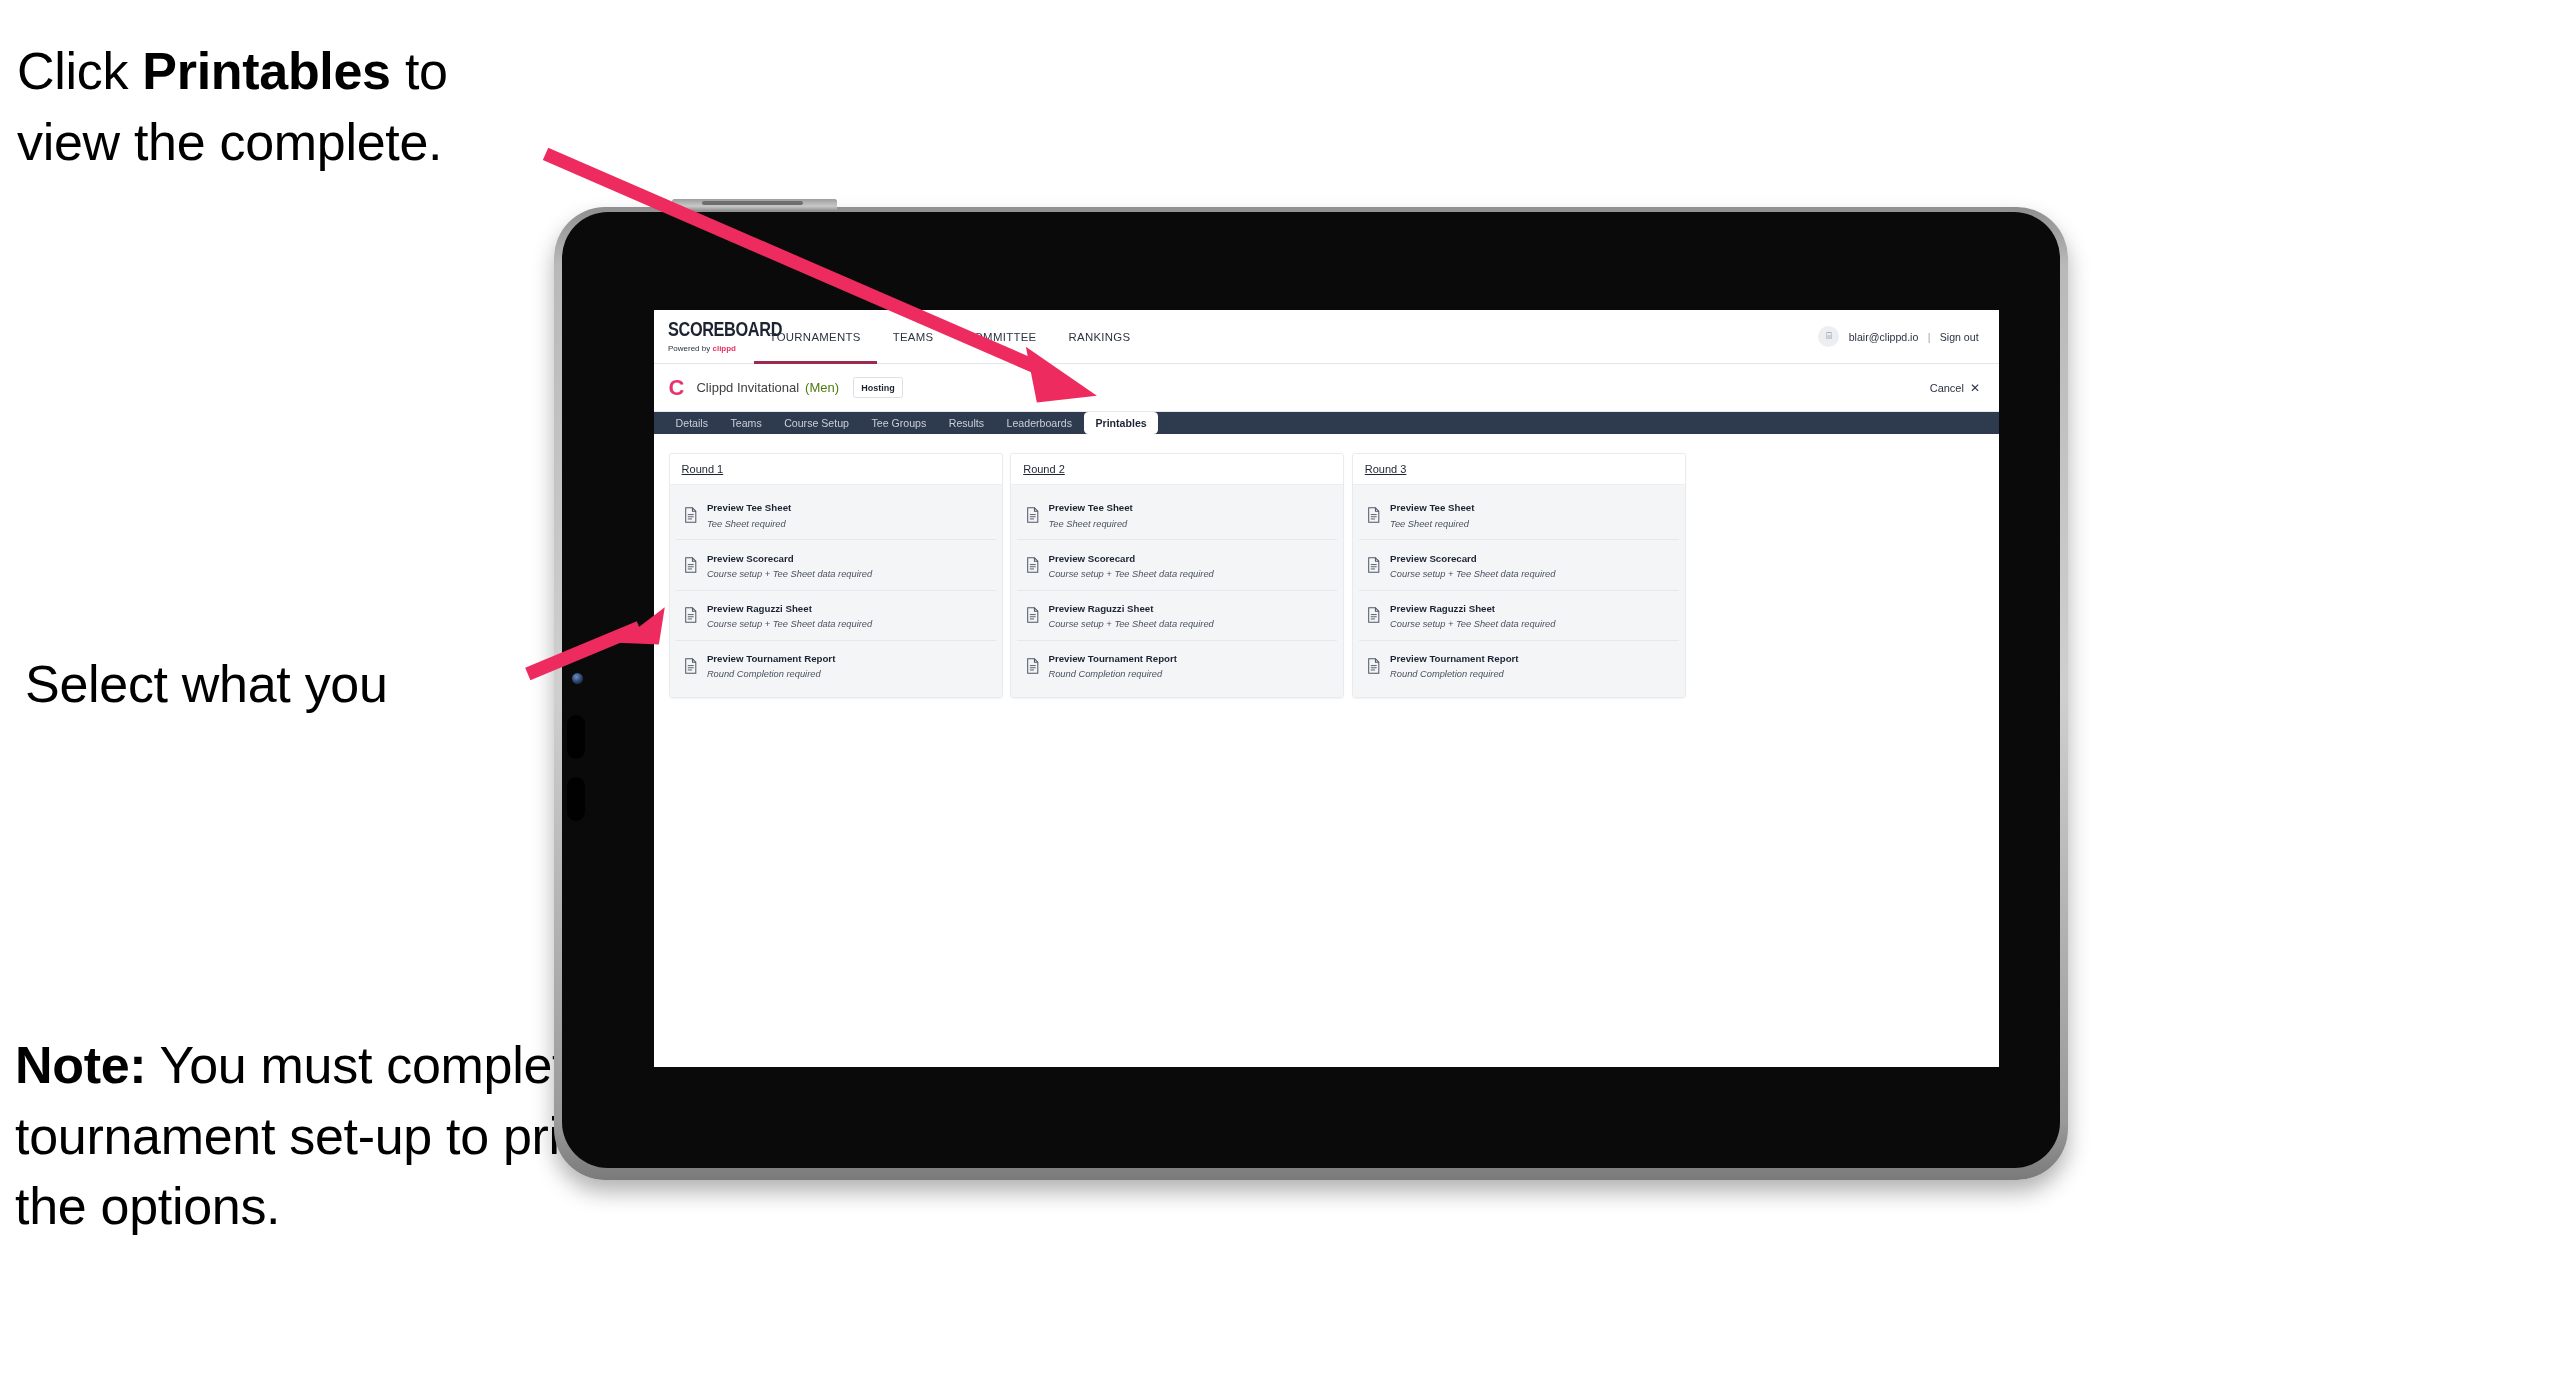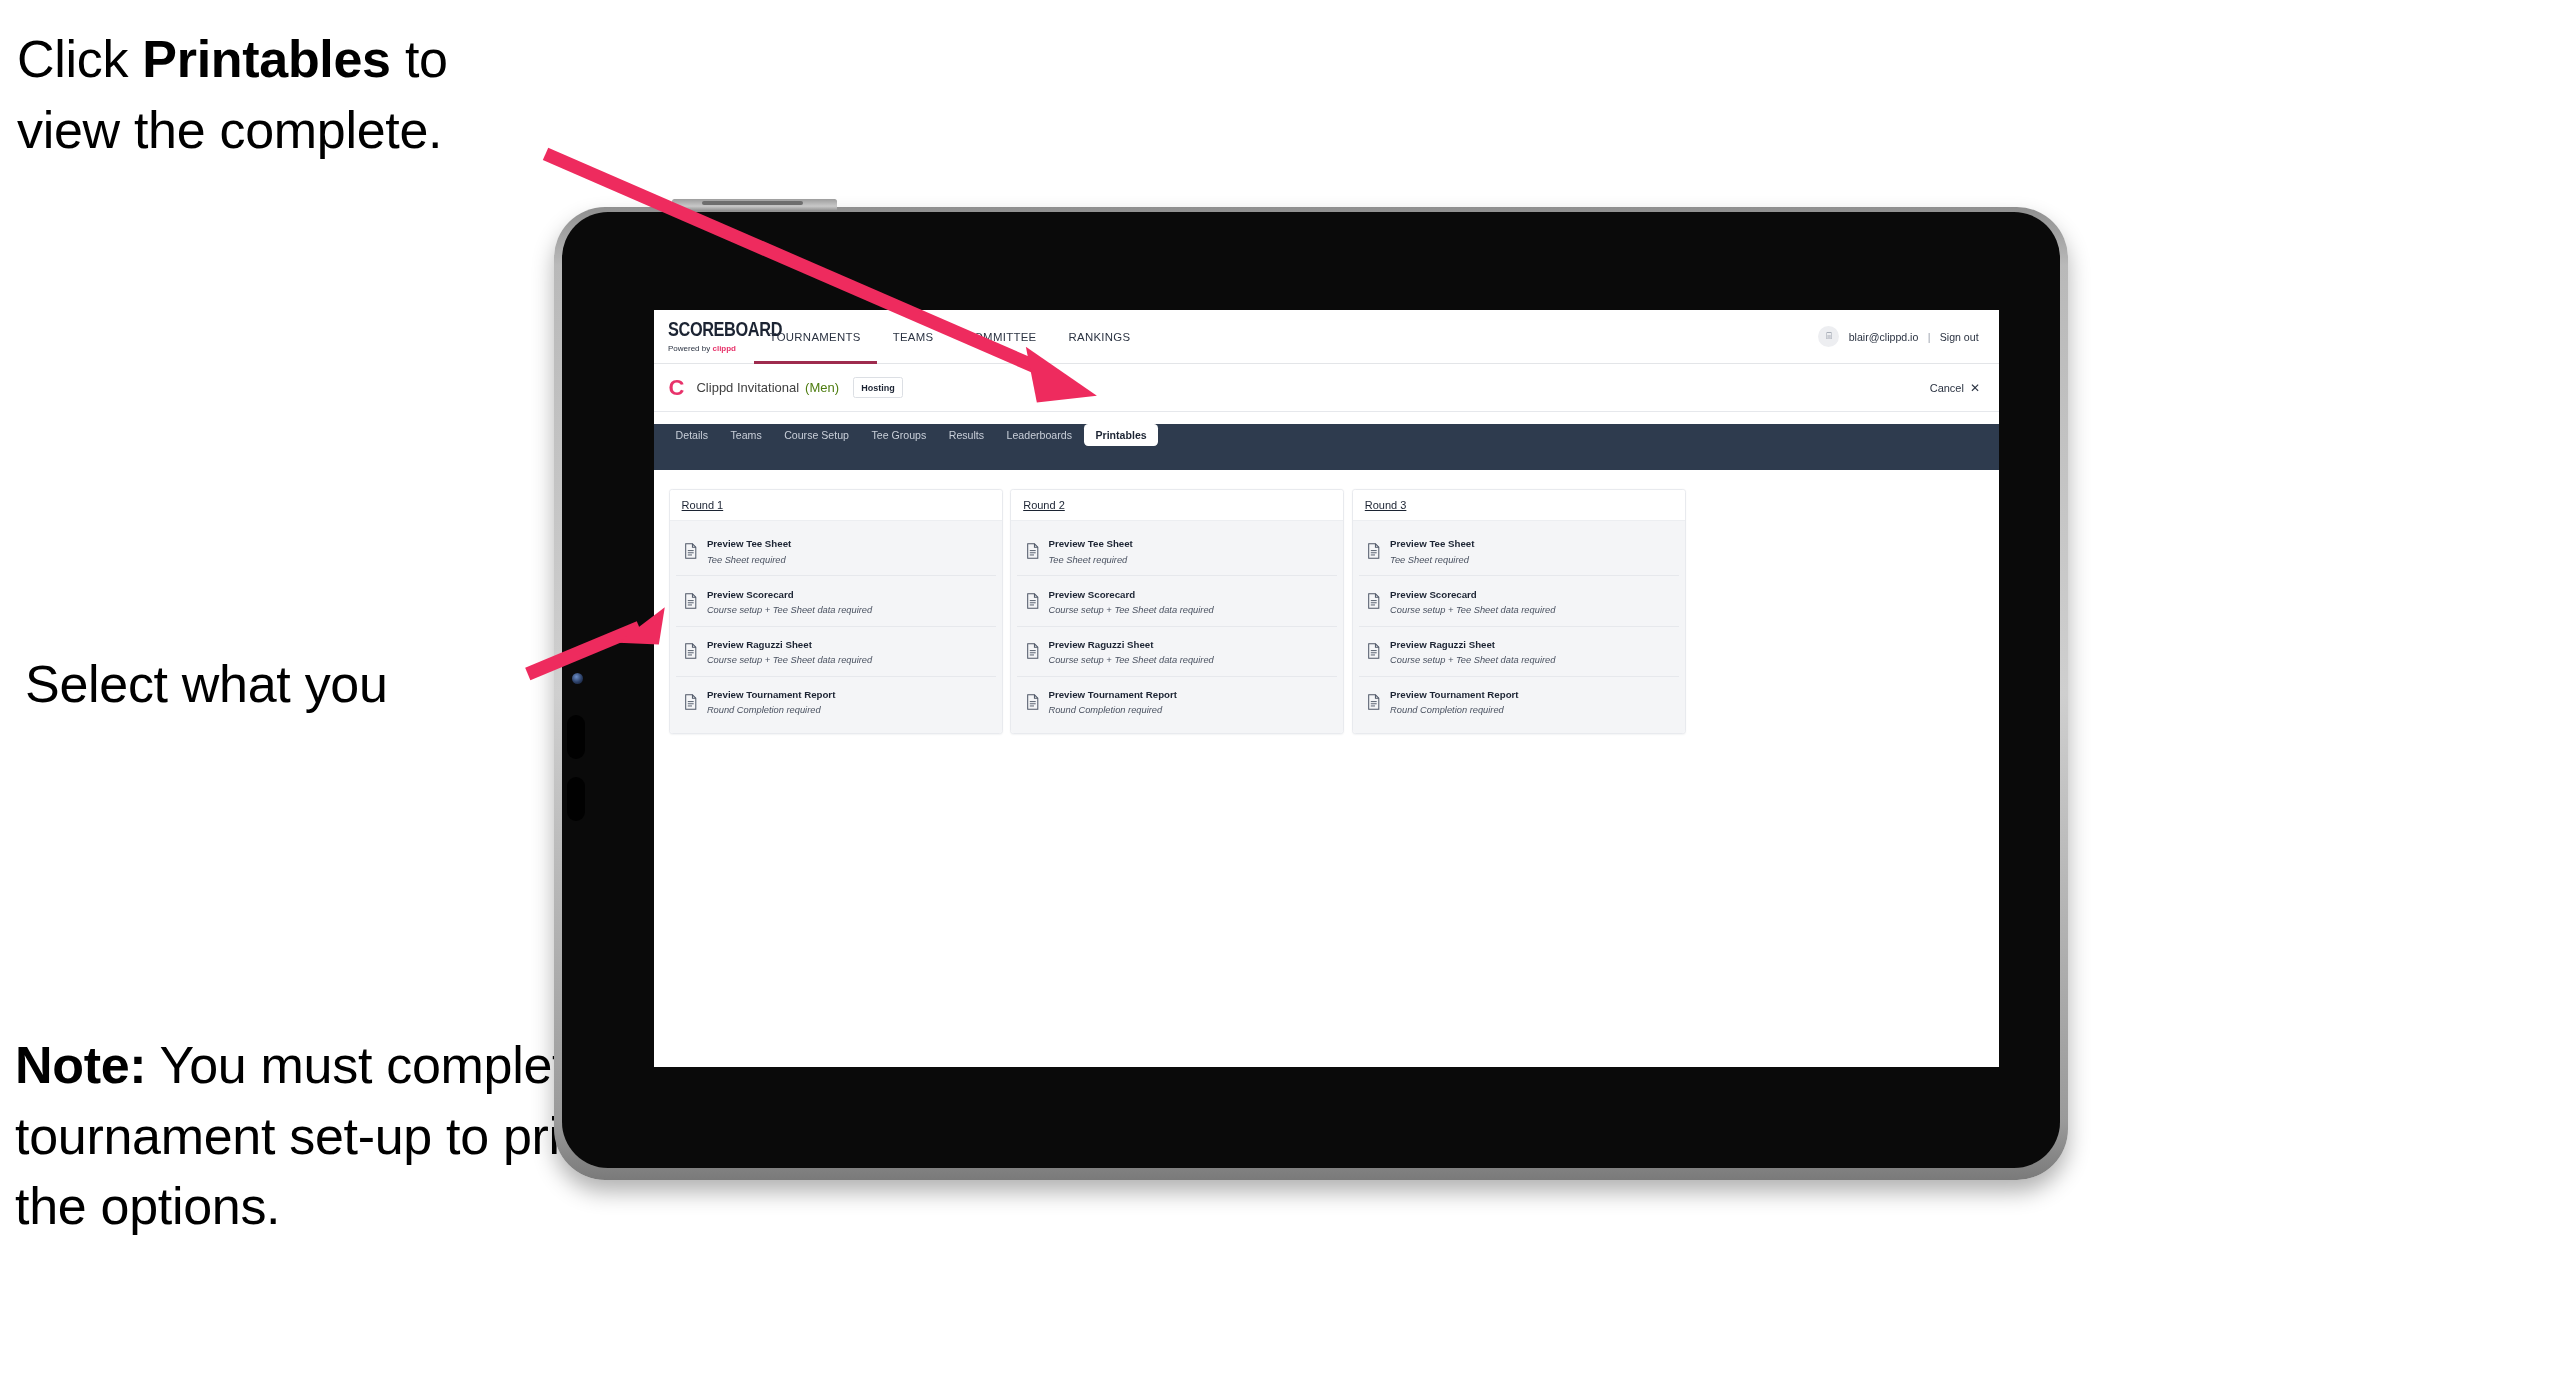--- a/index.html
+++ b/index.html
@@ -20,21 +20,21 @@
   .callout {
     position: absolute;
     color: #000000;
     font-family: "Liberation Sans", sans-serif;
     font-weight: 400;
     line-height: 1.36;
     letter-spacing: -0.3px;
   }
   #callout-click {
     left: 17px;
-    top: 24px;
+    top: 36px;
     width: 558px;
     font-size: 52px;
   }
   #callout-select {
     left: 25px;
     top: 649px;
     width: 541px;
     font-size: 52px;
     text-indent: 0;
   }
@@ -226,27 +226,26 @@
     align-items: center;
     gap: 6px;
     font-size: 11px;
     color: #2b3342;
     cursor: pointer;
   }
   #cancel-x { font-size: 12px; line-height: 1; }
 
   
   #tabstrip {
-    height: 46px;
+    height: 22px;
     background: #2e3b4e;
     display: flex;
-    align-items: flex-start;
+    align-items: flex-end;
     padding: 0 12px;
     gap: 2.5px;
-    margin-top: 12px;
   }
   .tab {
     font-size: 10.6px;
     color: #c9cfd9;
     padding: 5px 10px;
     border-radius: 3.4px 3.4px 0 0;
     cursor: pointer;
     white-space: nowrap;
   }
   .tab.active {

